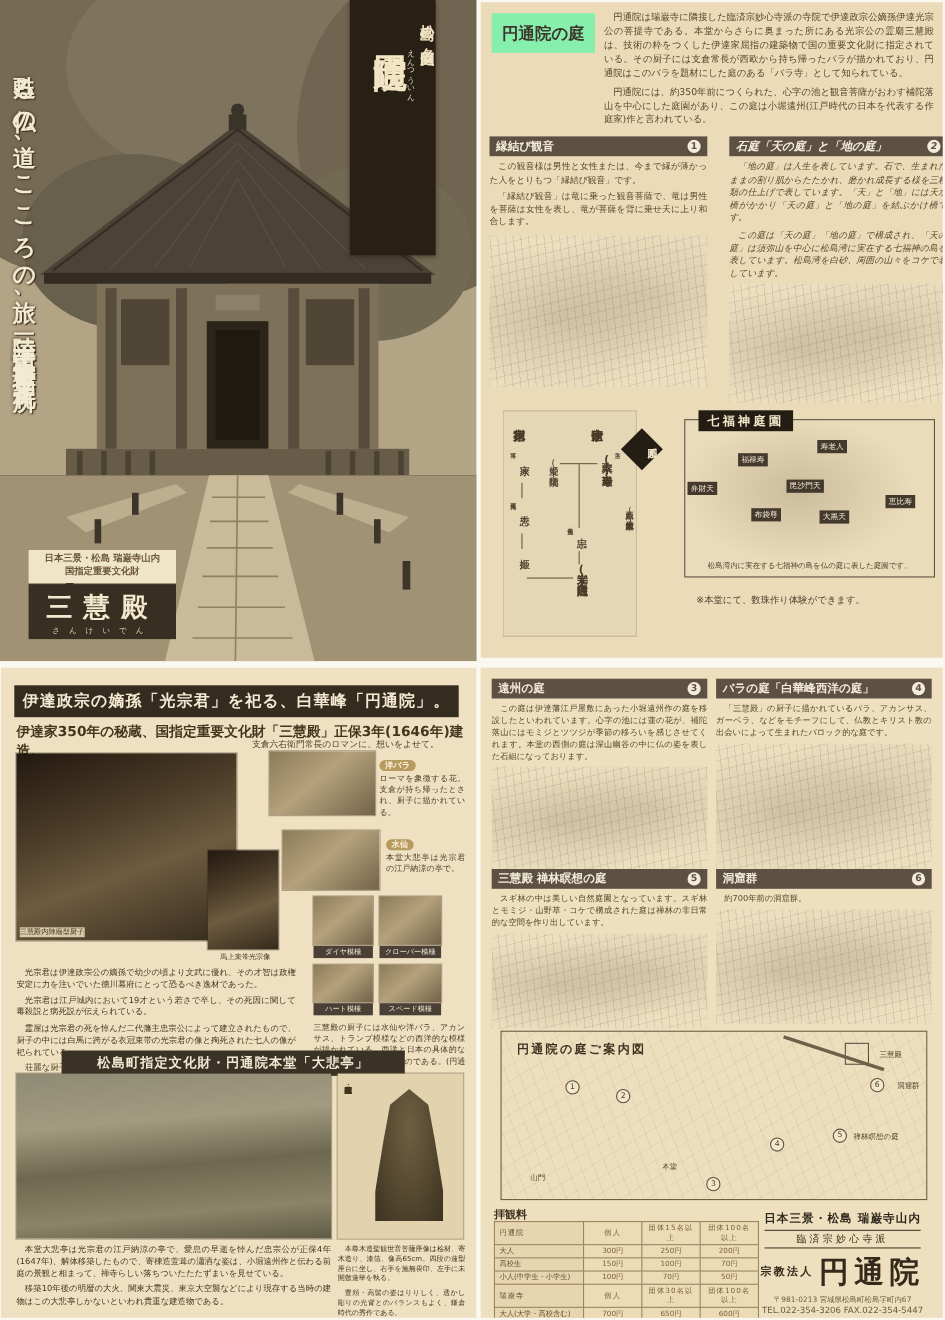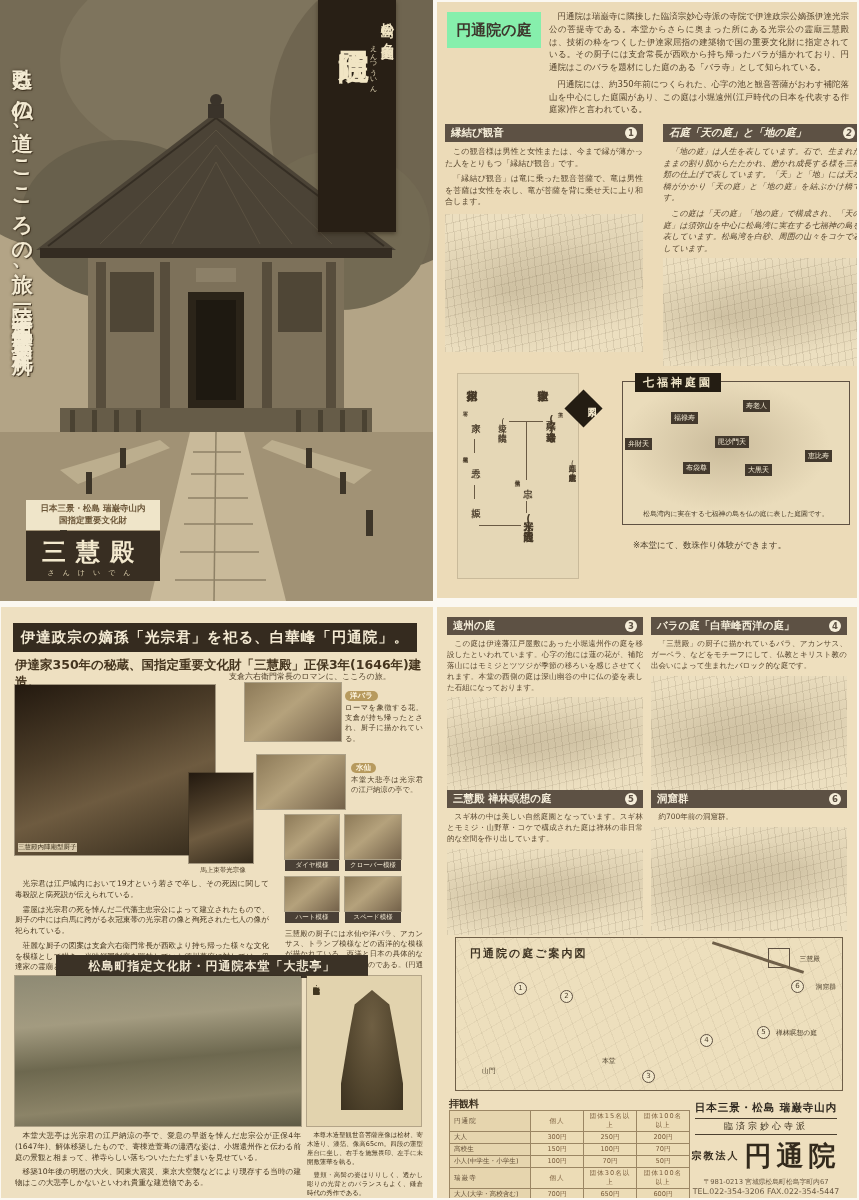--- a/index.html
+++ b/index.html
@@ -255,21 +255,21 @@
       <div class="god" style="left:182px;top:68px;">恵比寿</div>
       <div class="shichicaption">松島湾内に実在する七福神の島を仏の庭に表した庭園です。</div>
     </div>
     <div class="abs shichititle">七福神庭園</div>
     <div class="abs gnote">※本堂にて、数珠作り体験ができます。</div>
   </div>
 
   <div class="panel paper-txt" id="p3">
     <div class="abs headline">伊達政宗の嫡孫「光宗君」を祀る、白華峰「円通院」。</div>
     <div class="abs subhead">伊達家350年の秘蔵、国指定重要文化財「三慧殿」正保3年(1646年)建造。</div>
-    <div class="abs romance">支倉六右衛門常長のロマンに、こころの旅。</div>
+    <div class="abs romance">支倉六右衛門常長のロマンに、想いをよせて。</div>
 
     <div class="abs photo-dark" style="left:14px;top:78px;width:200px;height:170px;">
       <div class="caption-strip">三慧殿内陣廟型厨子</div>
     </div>
 
     <div class="abs photo-tan" style="left:244px;top:76px;width:96px;height:58px;"></div>
     <div class="abs" style="left:344px;top:76px;width:78px;">
       <span class="flower-badge">洋バラ</span>
       <div class="sidecap">ローマを象徴する花。支倉が持ち帰ったとされ、厨子に描かれている。</div>
     </div>
@@ -286,20 +286,21 @@
     <div class="abs photo-tan" style="left:284px;top:208px;width:54px;height:44px;"></div>
     <div class="abs chip-label" style="left:284px;top:253px;width:54px;">ダイヤ模様</div>
     <div class="abs photo-tan" style="left:344px;top:208px;width:56px;height:44px;"></div>
     <div class="abs chip-label" style="left:344px;top:253px;width:56px;">クローバー模様</div>
     <div class="abs photo-tan" style="left:284px;top:270px;width:54px;height:34px;"></div>
     <div class="abs chip-label" style="left:284px;top:305px;width:54px;">ハート模様</div>
     <div class="abs photo-tan" style="left:344px;top:270px;width:56px;height:34px;"></div>
     <div class="abs chip-label" style="left:344px;top:305px;width:56px;">スペード模様</div>
 
     <div class="abs bodytxt" style="left:14px;top:272px;width:254px;">
+      <p>光宗君は伊達政宗公の嫡孫で幼少の頃より文武に優れ、その才智は政権安定に力を注いでいた徳川幕府にとって恐るべき逸材であった。</p>
       <p>光宗君は江戸城内において19才という若さで卒し、その死因に関して毒殺説と病死説が伝えられている。</p>
       <p>霊屋は光宗君の死を悼んだ二代藩主忠宗公によって建立されたもので、厨子の中には白馬に跨がる衣冠束帯の光宗君の像と殉死された七人の像が祀られている。</p>
       <p>荘麗な厨子の図案は支倉六右衛門常長が西欧より持ち帰った様々な文化を模様として描き、当時鎖国制度を堅持していた徳川幕府に対しては、伊達家の霊廟と申し立て、その扉は開けることはなかったと言われる。</p>
       <p>その為、3世紀半もの間公開されずに現代に至った伊達藩の秘蔵である。</p>
     </div>
 
     <div class="abs sidecap" style="left:284px;top:322px;width:138px;">三慧殿の厨子には水仙や洋バラ、アカンサス、トランプ模様などの西洋的な模様が描かれている。西洋と日本の具体的なつながりを示す貴重なものである。(円通院の寺伝による)</div>
 
     <div class="abs daihitei-band">松島町指定文化財・円通院本堂「大悲亭」</div>
     <div class="abs daihitei-photo"></div>

